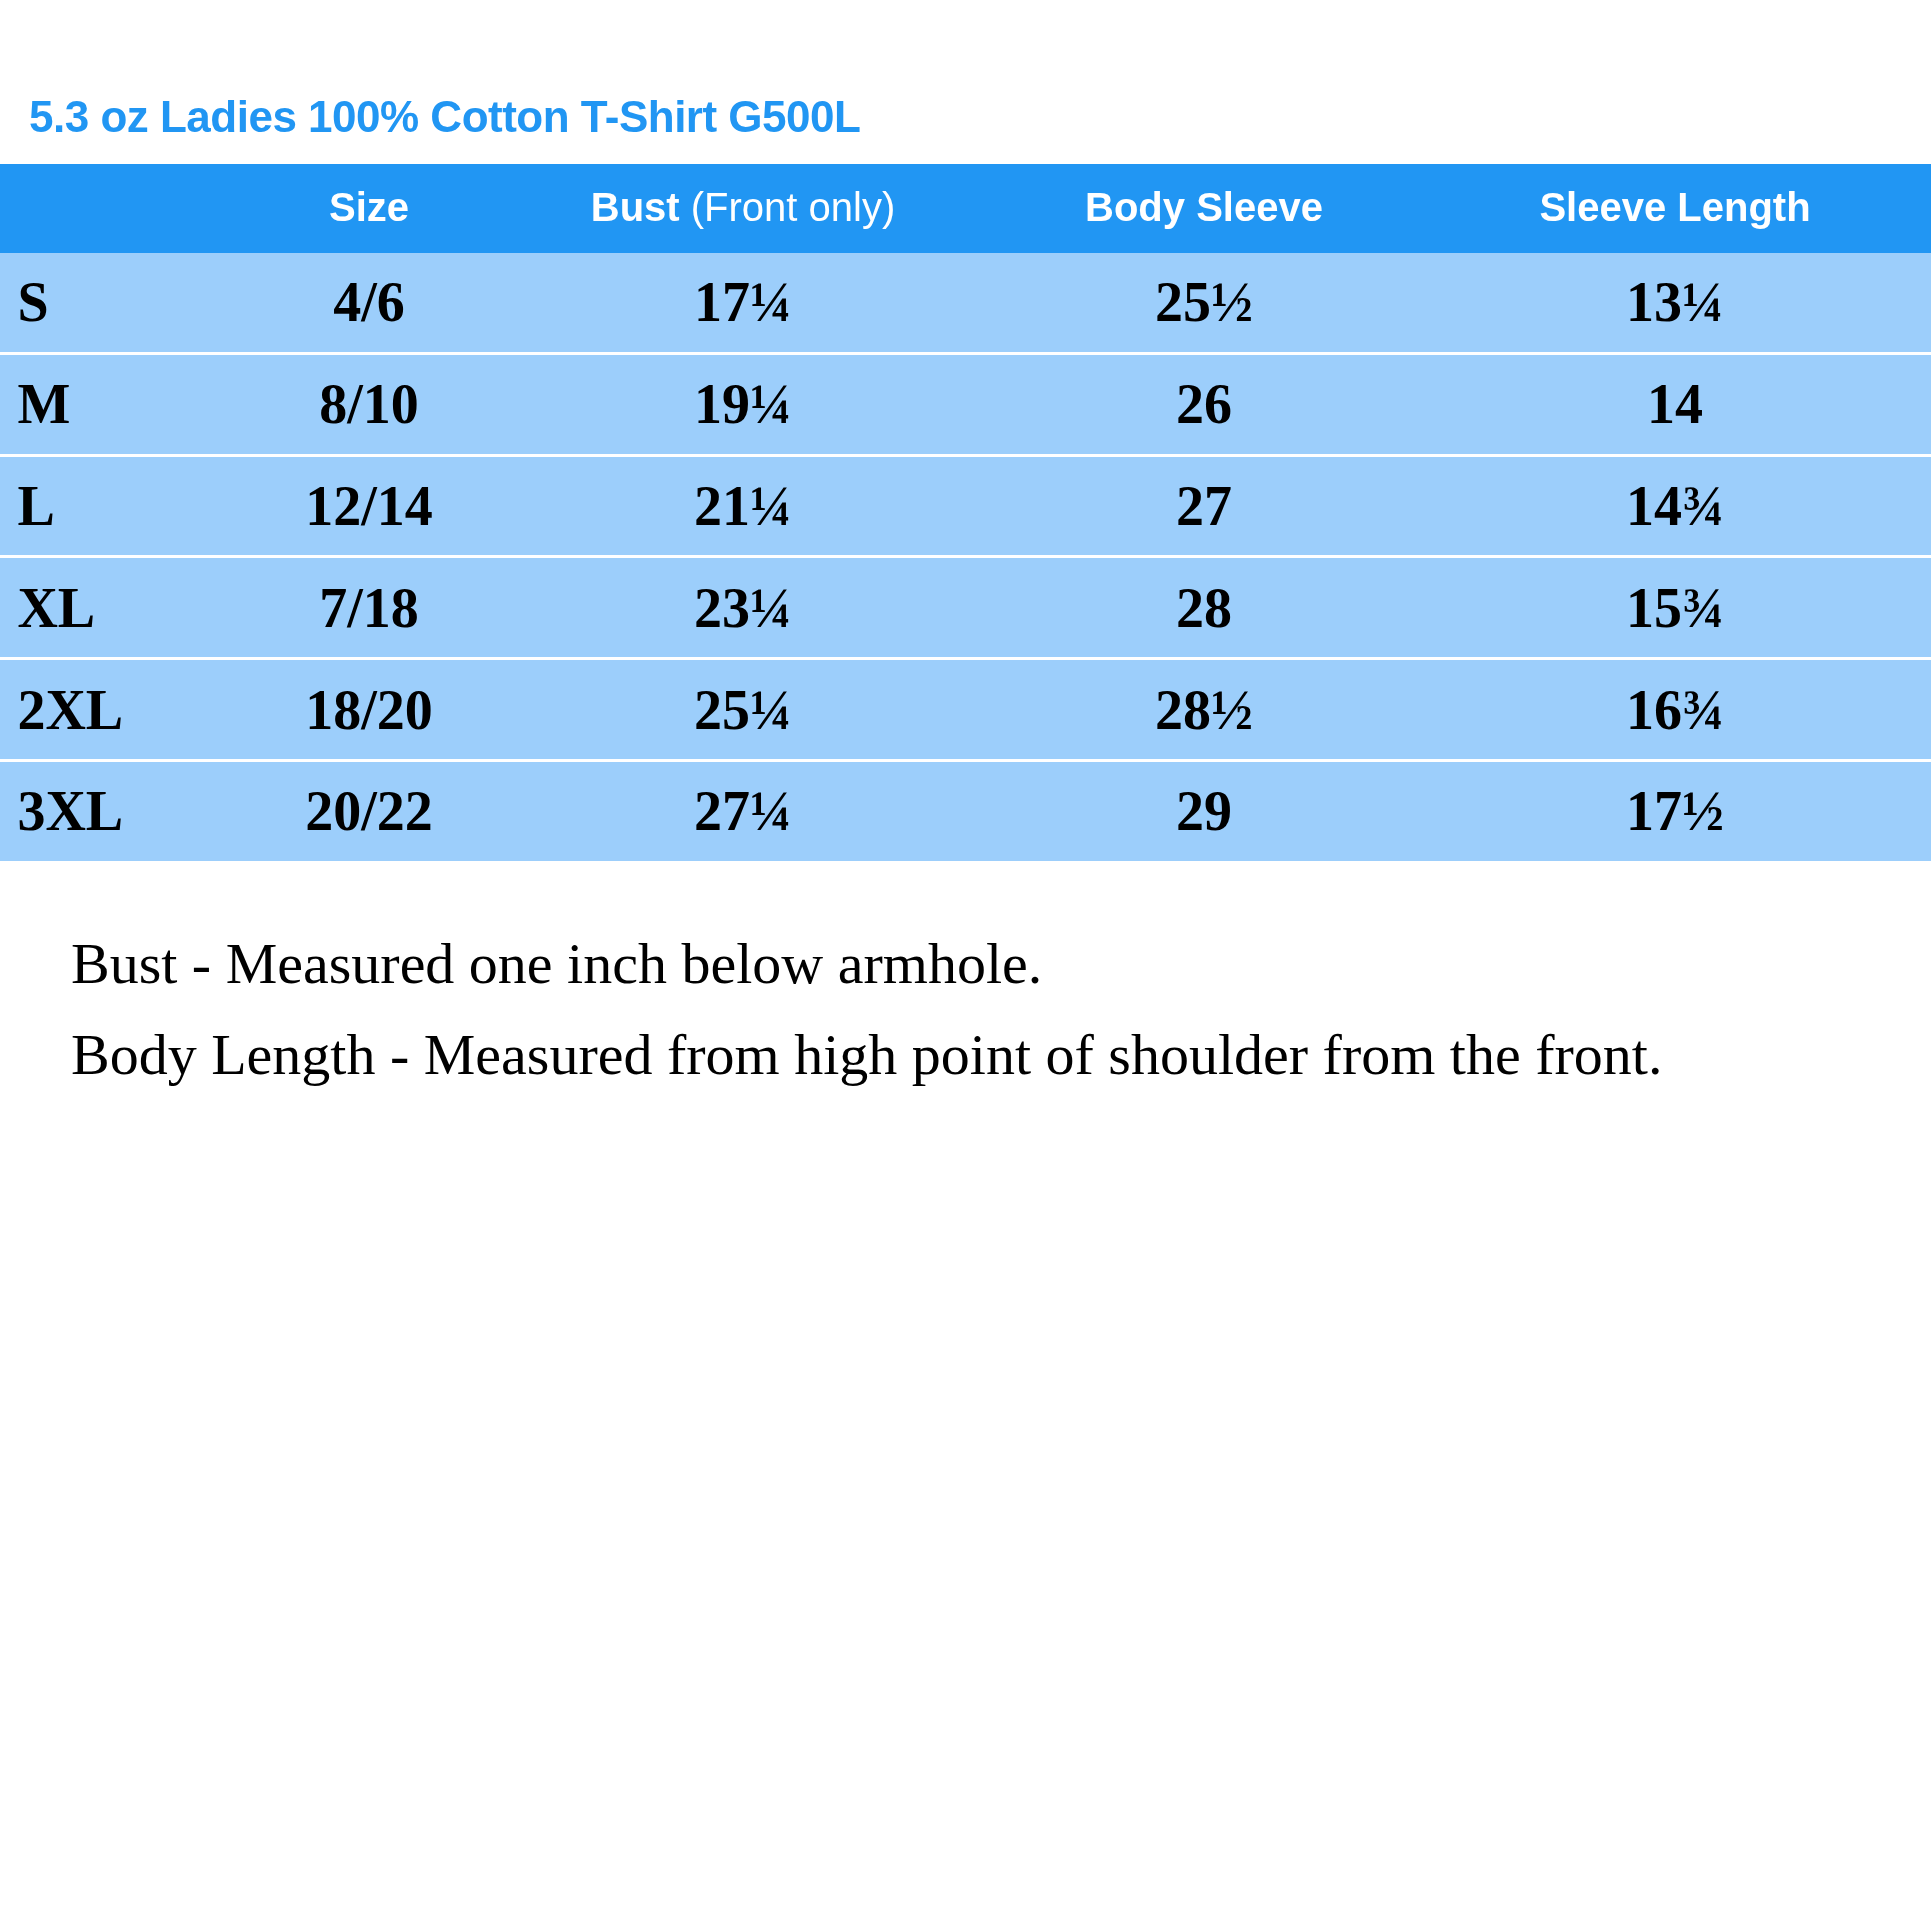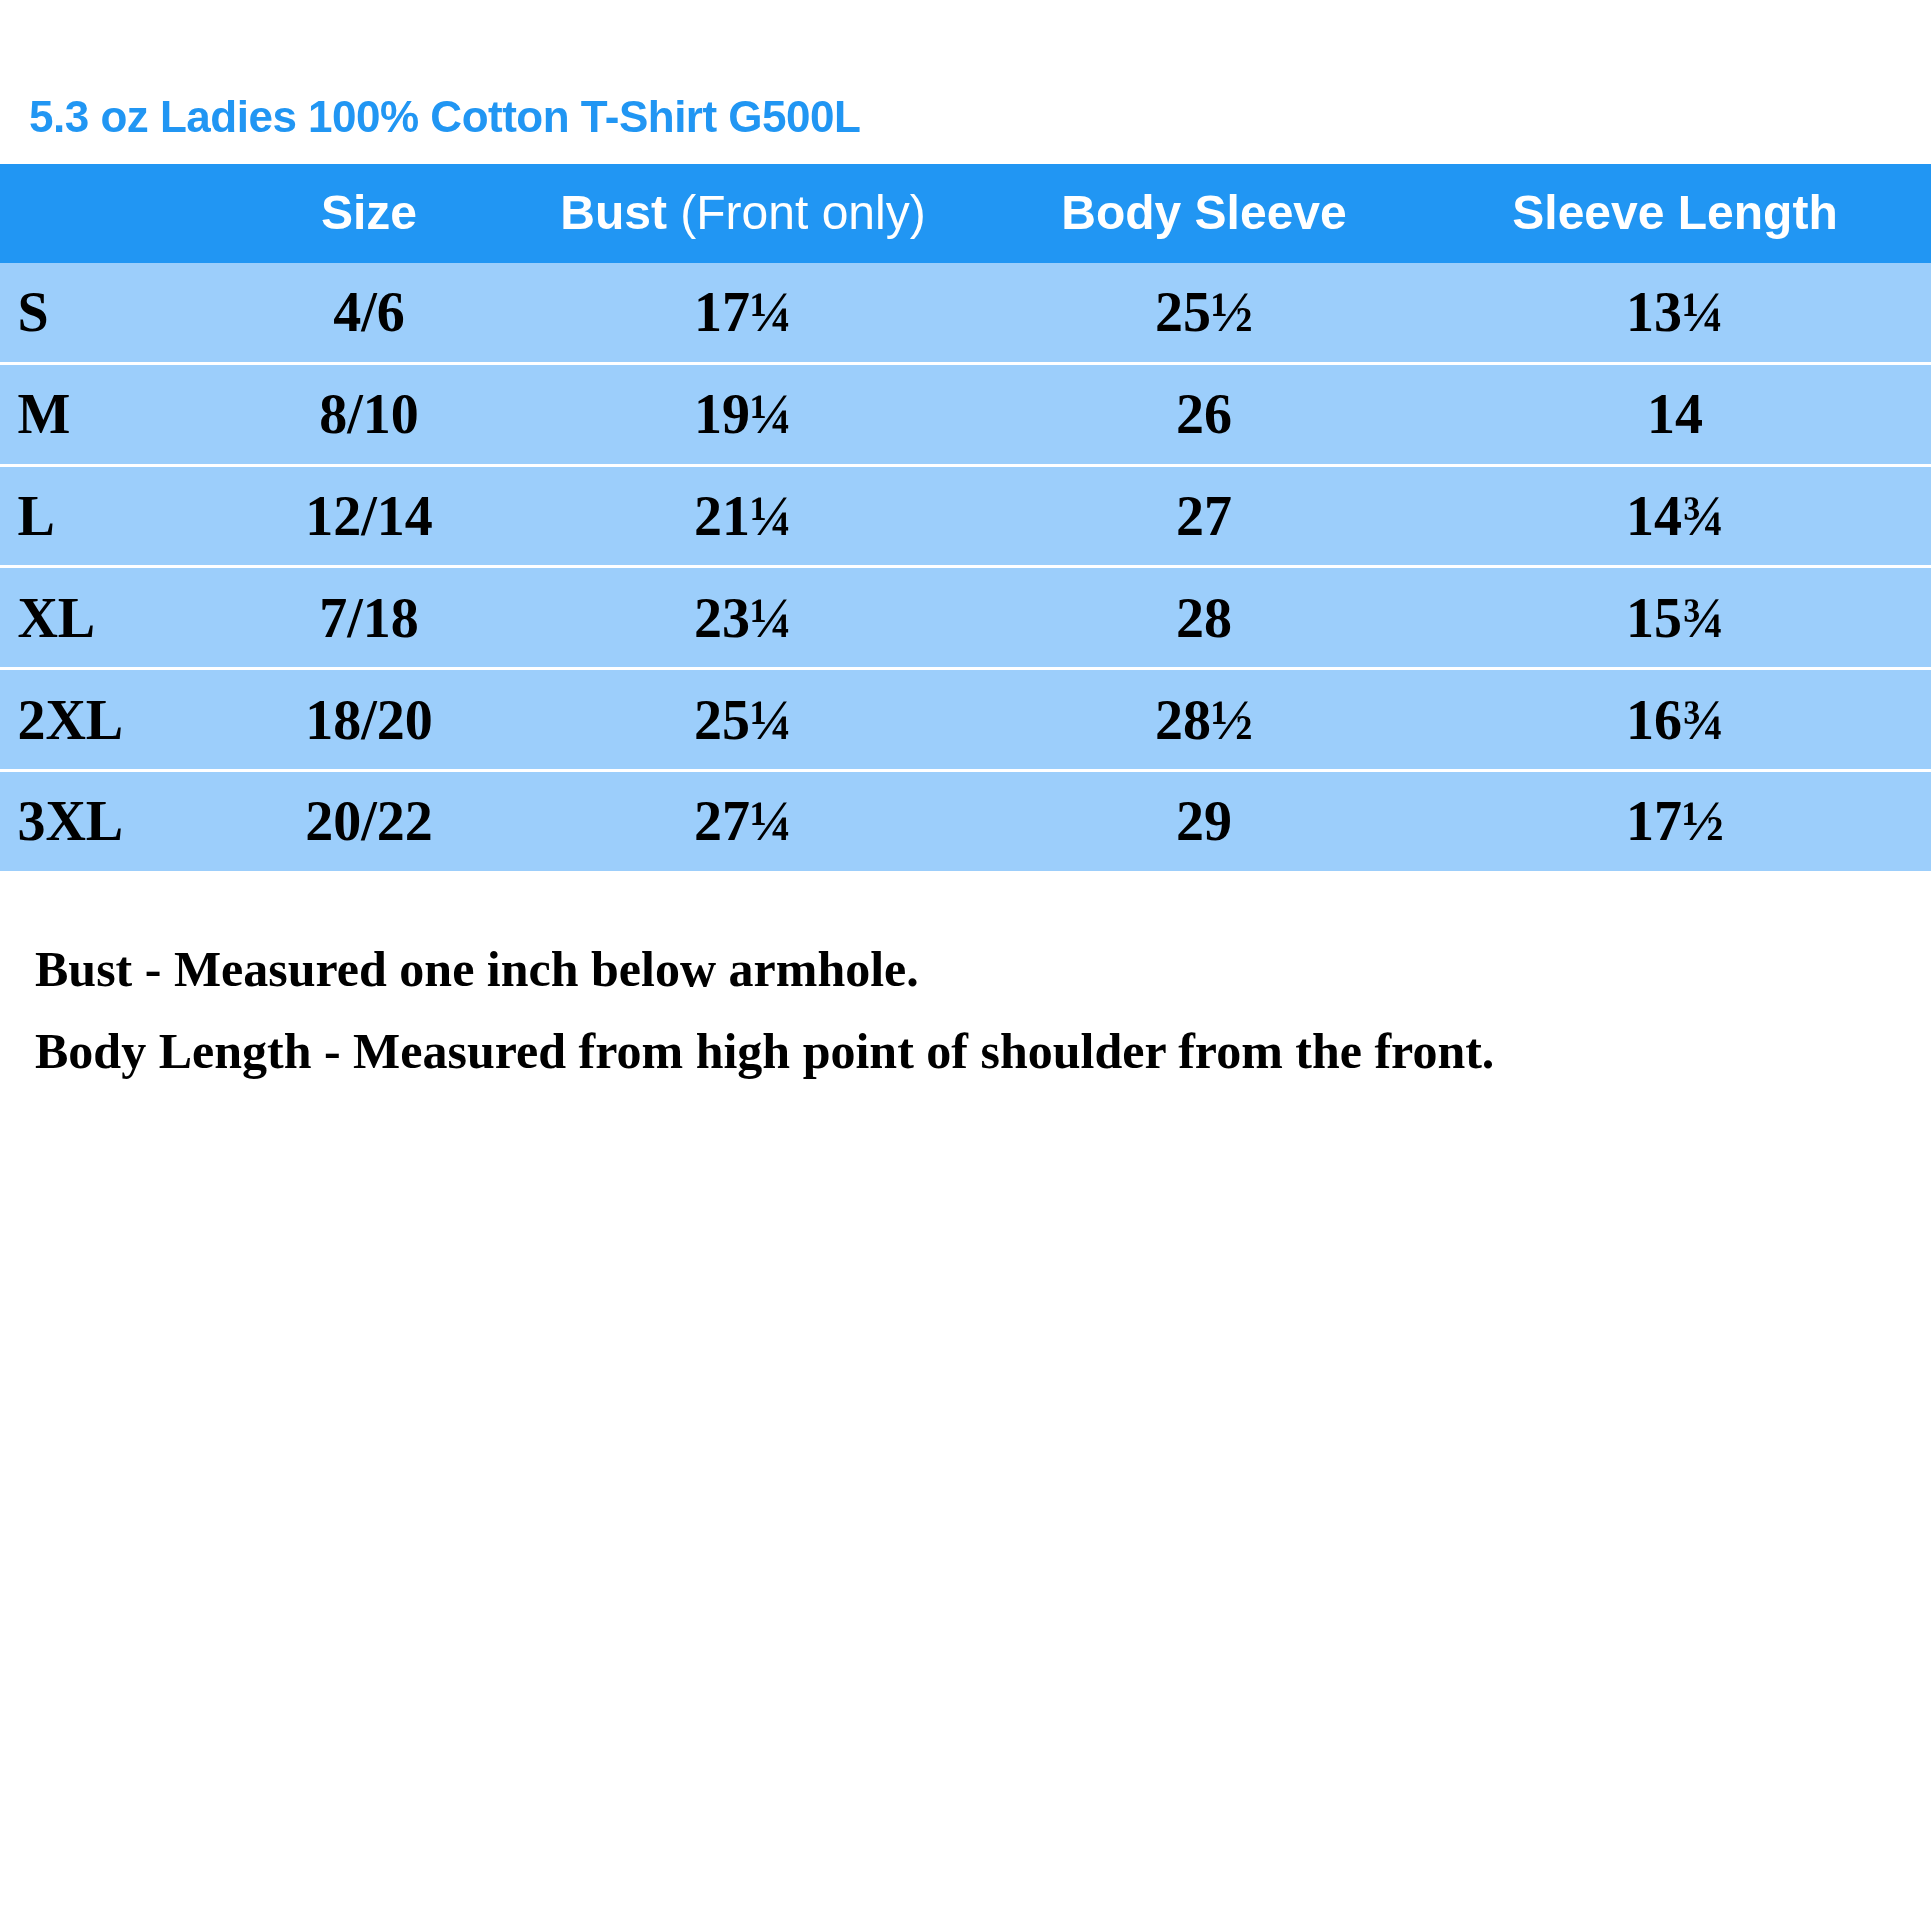--- a/index.html
+++ b/index.html
@@ -48,21 +48,21 @@
     margin-top: 25px;
     width: 1931px;
     border-collapse: collapse;
     table-layout: fixed;
   }
   table.size-table thead th {
     background: #2196f3;
     color: #ffffff;
     font-family: "Liberation Sans", sans-serif;
     font-weight: bold;
-    font-size: 48px;
+    font-size: 40px;
     text-align: center;
     padding: 21px 0 23px 0;
     white-space: nowrap;
   }
   table.size-table thead th .light {
     font-weight: normal;
   }
   table.size-table thead th.col-blank {
     width: 241px;
   }
@@ -87,24 +87,25 @@
   }
   table.size-table tbody td.cell-label {
     text-align: left;
     padding-left: 17.4px;
   }
 
   .notes {
     margin-top: 68px;
     padding: 0 39px 0 35px;
     font-family: "Liberation Serif", serif;
-    font-weight: bold;
+    font-weight: normal;
     color: #000000;
-    font-size: 50px;
+    font-size: 58px;
     line-height: 1.22;
+    margin-left: 36px;
   }
   .notes p {
     margin: 0 0 21px 0;
   }
 </style>
 </head>
 <body>
 
 <div class="page">
 

